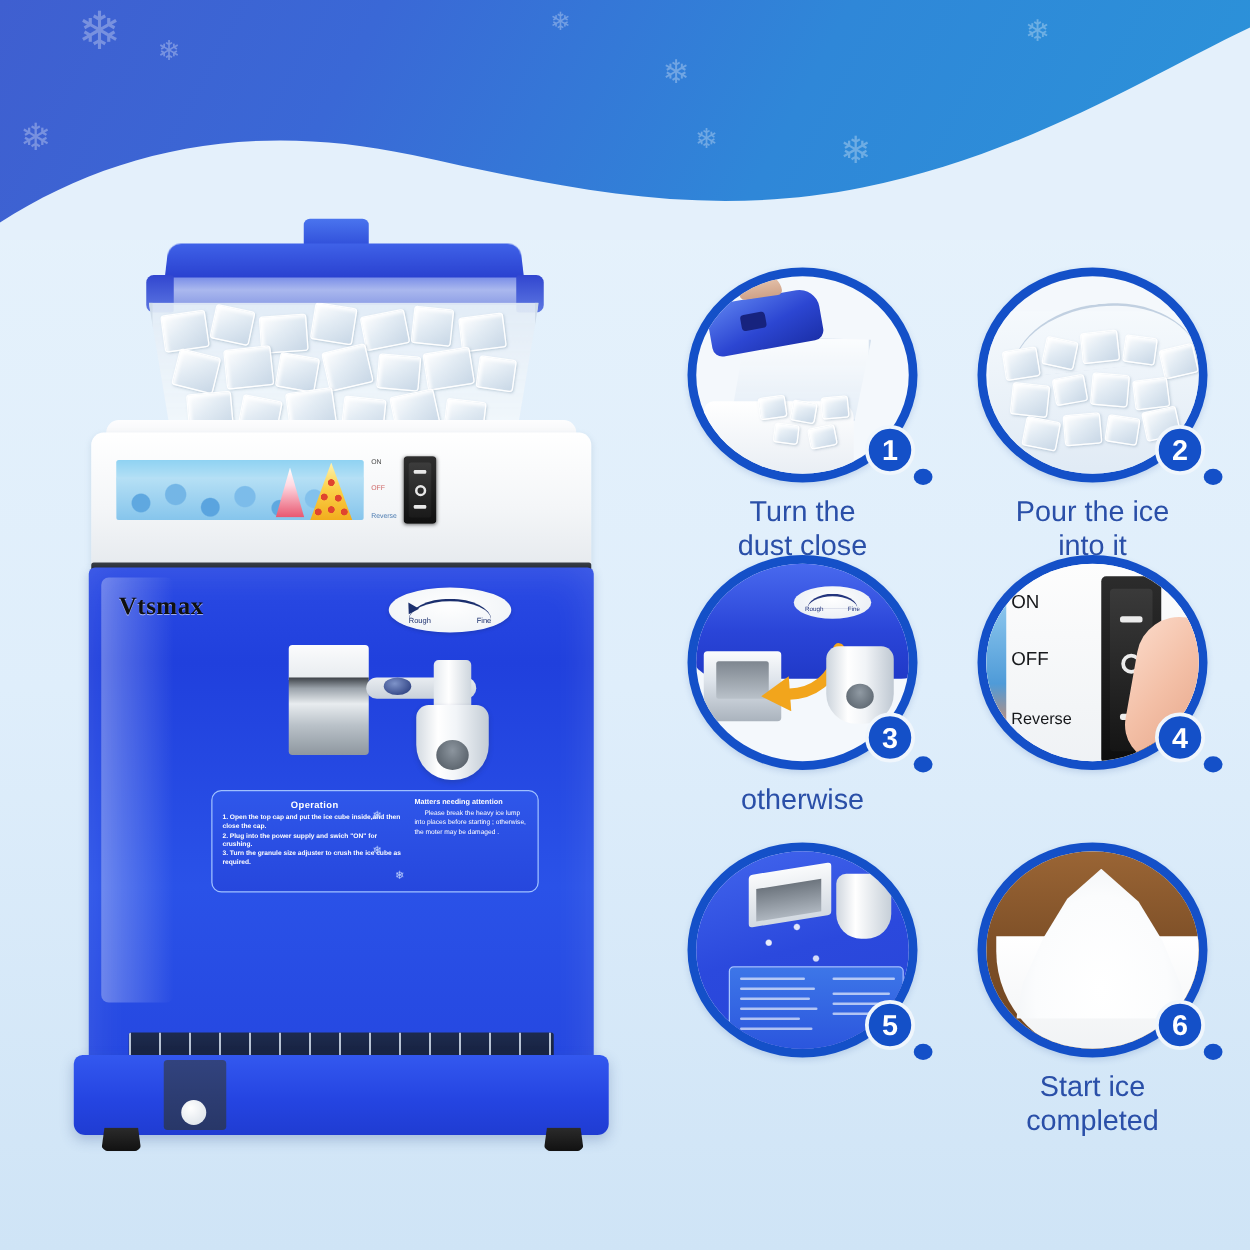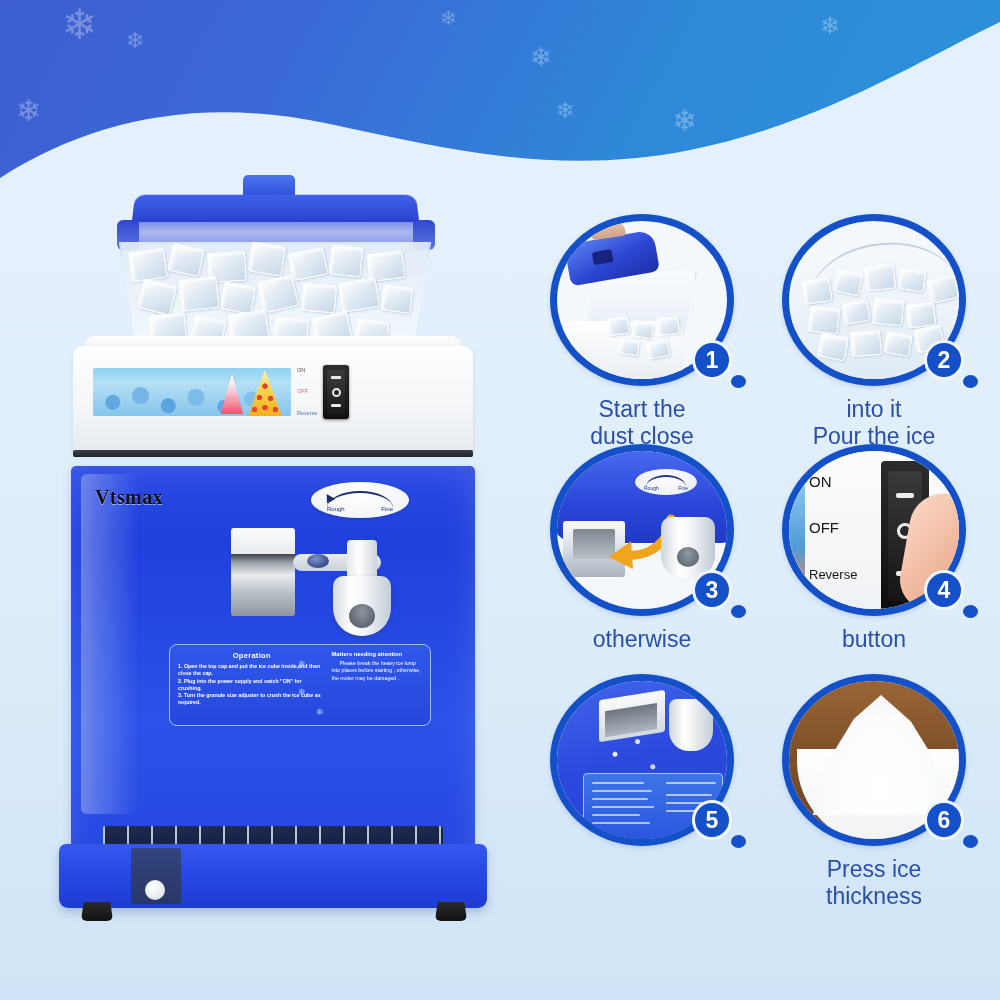--- a/index.html
+++ b/index.html
@@ -161,21 +161,21 @@
     position:absolute; left:4.5px; top:18px; width:9px; height:9px;
     border:2px solid #e8e8e8; border-radius:50%;
   }
 
   
   .seam {
     position:absolute; left:28px; top:300px; width:400px; height:7px;
     background:linear-gradient(180deg,#3b4047,#20242a); border-radius:2px;
   }
   .body-blue {
-    position:absolute; left:26px; top:316px; width:404px; height:426px;
+    position:absolute; left:26px; top:304px; width:404px; height:426px;
     background:linear-gradient(180deg,#2a4ae4 0%,#2040dd 18%,#2a52e8 60%,#2445df 100%);
     border-radius:5px 5px 14px 14px;
     box-shadow:inset 0 0 34px rgba(255,255,255,.13), 0 3px 8px rgba(60,90,150,.25);
   }
   .body-blue-gloss {
     position:absolute; left:10px; top:8px; width:58px; height:340px;
     background:linear-gradient(90deg,rgba(255,255,255,.30),rgba(255,255,255,0));
     border-radius:6px;
   }
   .brand {
@@ -615,21 +615,21 @@
         <div class="ice" style="left:50px; top:96px; width:22px; height:18px; transform:rotate(-8deg);"></div>
         <div class="ice" style="left:76px; top:100px;width:20px; height:17px; transform:rotate(10deg);"></div>
         <div class="ice" style="left:100px;top:96px; width:22px; height:18px; transform:rotate(-5deg);"></div>
         <div class="ice" style="left:62px; top:118px;width:20px; height:16px; transform:rotate(7deg);"></div>
         <div class="ice" style="left:90px; top:120px;width:22px; height:17px; transform:rotate(-11deg);"></div>
       </div>
       <div class="badge">1</div>
       <div class="dot"></div>
     </div>
     <div class="cap">
-      <div>Start the</div>
+      <div>Turn the</div>
       <div>dust close</div>
     </div>
   </div>
 
   <div class="step" style="left:232px; top:0px;">
     <div class="circle-wrap">
       <div class="circle">
         <div class="s2-tray"></div>
         <div class="s2-line"></div>
         <div class="ice" style="left:14px; top:58px; width:28px; height:24px; transform:rotate(-9deg);"></div>
@@ -643,22 +643,22 @@
         <div class="ice" style="left:118px;top:82px; width:28px; height:24px; transform:rotate(-7deg);"></div>
         <div class="ice" style="left:30px; top:114px;width:28px; height:24px; transform:rotate(11deg);"></div>
         <div class="ice" style="left:62px; top:110px;width:30px; height:25px; transform:rotate(-5deg);"></div>
         <div class="ice" style="left:96px; top:112px;width:26px; height:22px; transform:rotate(9deg);"></div>
         <div class="ice" style="left:126px;top:106px;width:28px; height:24px; transform:rotate(-12deg);"></div>
       </div>
       <div class="badge">2</div>
       <div class="dot"></div>
     </div>
     <div class="cap">
+      <div>Pour the ice</div>
       <div>into it</div>
-      <div>Pour the ice</div>
     </div>
   </div>
 
   <div class="step" style="left:0px; top:230px;">
     <div class="circle-wrap">
       <div class="circle">
         <div class="s3-body"></div>
         <div class="s3-dial">
           <div class="s3-dial-arc"></div>
           <span class="s3-dial-lbl" style="left:9px; bottom:4px;">Rough</span>
@@ -697,21 +697,20 @@
             <div class="s4-ring"></div>
             <div class="s4-bar" style="top:100px;"></div>
           </div>
         </div>
         <div class="s4-finger"></div>
       </div>
       <div class="badge">4</div>
       <div class="dot"></div>
     </div>
     <div class="cap">
-      <div>button</div>
     </div>
   </div>
 
   <div class="step" style="left:0px; top:460px;">
     <div class="circle-wrap">
       <div class="circle">
         <div class="s5-body"></div>
         <div class="s5-chute">
           <div class="s5-chute-in"></div>
         </div>
@@ -741,18 +740,18 @@
     <div class="circle-wrap">
       <div class="circle">
         <div class="s6-bg"></div>
         <div class="s6-bowl"></div>
         <div class="s6-pile"></div>
       </div>
       <div class="badge">6</div>
       <div class="dot"></div>
     </div>
     <div class="cap">
-      <div>Press ice</div>
-      <div>thickness</div>
+      <div>Start ice</div>
+      <div>completed</div>
     </div>
   </div>
 
 </div>
 
 </body></html>

